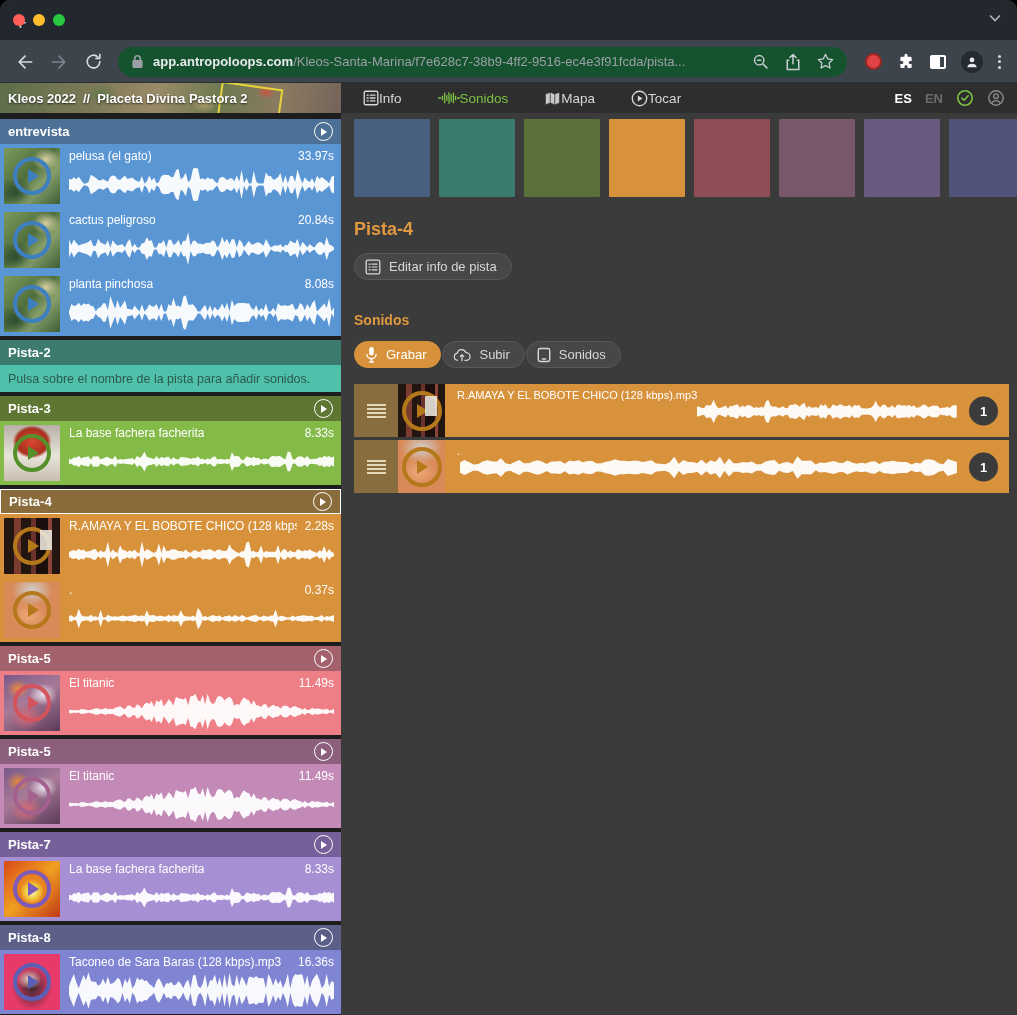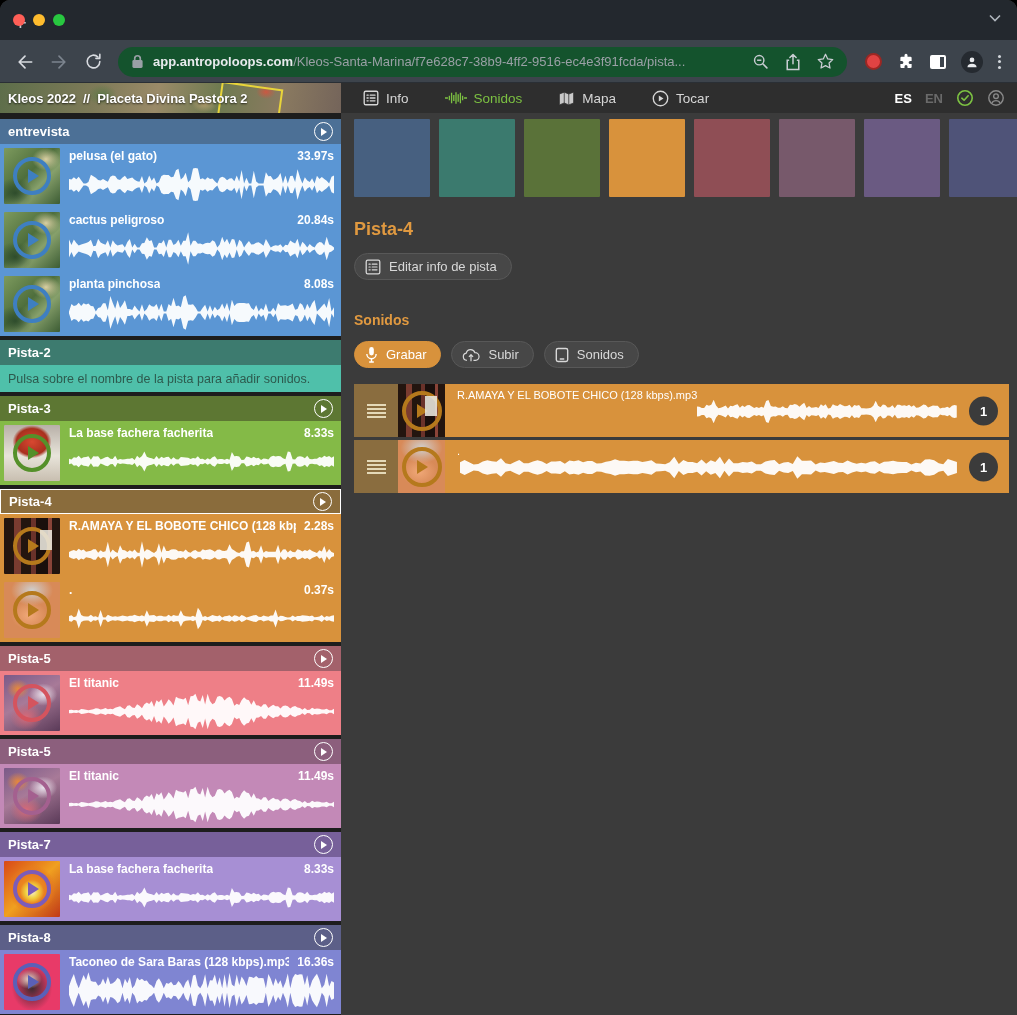--- a/index.html
+++ b/index.html
@@ -38,21 +38,21 @@
     background:
       radial-gradient(14px 10px at 78% 30%,rgba(220,80,60,.8),transparent 70%),
       radial-gradient(18px 12px at 60% 70%,rgba(200,170,120,.7),transparent 70%),
       radial-gradient(20px 14px at 30% 40%,rgba(90,120,70,.9),transparent 75%),
       linear-gradient(100deg,#5d6e4a 0%,#7e7a58 28%,#9a8a68 46%,#6e7a50 64%,#8a7a60 82%,#74645a 100%);
     position:relative;overflow:hidden;}
   .crumb::after{content:"";position:absolute;right:60px;top:2px;width:58px;height:34px;border:2px solid #e8d43a;transform:rotate(8deg);}
   .crumb span{position:relative;z-index:2;color:#fff;font-size:13px;font-weight:700;text-shadow:0 1px 2px rgba(0,0,0,.7);white-space:nowrap;}
   .crumb .sep{font-weight:700;}
   .appnav{display:flex;align-items:center;gap:36px;padding-left:22px;}
-  .nav-item{display:flex;align-items:center;gap:7px;color:#d6d6d6;font-size:13.5px;cursor:pointer;}
+  .nav-item{display:flex;align-items:center;color:#d6d6d6;font-size:13.5px;cursor:pointer;}
   .nav-item.active{color:#7cc142;}
   .lang{margin-left:auto;display:flex;align-items:center;gap:13px;padding-right:12px;justify-content:flex-end;}
   .lang .es{color:#fff;font-weight:700;font-size:13px;}
   .lang .en{color:#6a6a6a;font-weight:700;font-size:13px;}
 
   
   .content{flex:1;display:flex;min-height:0;}
   .sidebar{width:341px;flex:none;background:#1d1d1d;padding-top:6px;overflow:hidden;}
   .main{flex:1;min-width:0;background:#3b3b3b;padding:6px 0 0 13px;overflow:hidden;}
 
@@ -62,21 +62,21 @@
   .track.selected .t-head{border:1px solid #fff;}
   .t-name{color:#fff;font-size:13px;font-weight:700;}
   .playbtn{width:19px;height:19px;border-radius:50%;border:1.5px solid #fff;box-sizing:border-box;display:flex;align-items:center;justify-content:center;flex:none;}
   .playbtn i{width:0;height:0;border-style:solid;border-width:4px 0 4px 6px;border-color:transparent transparent transparent #fff;margin-left:1px;}
   .t-msg{height:27px;background:var(--row);color:#2d5a4e;font-size:12.5px;display:flex;align-items:center;padding:0 8px;}
   .s-row{height:64px;background:var(--row);position:relative;display:flex;}
   .thumb{width:56px;height:56px;margin:4px 0 0 4px;flex:none;position:relative;border-radius:1px;overflow:hidden;}
   .thumb-play{position:absolute;left:50%;top:50%;transform:translate(-50%,-50%);width:38px;height:38px;border-radius:50%;border:4px solid var(--accent);box-sizing:border-box;display:flex;align-items:center;justify-content:center;}
   .thumb-play i{width:0;height:0;border-style:solid;border-width:7px 0 7px 11px;border-color:transparent transparent transparent var(--accent);margin-left:2px;}
   .s-body{flex:1;min-width:0;display:flex;flex-direction:column;padding:5px 7px 4px 9px;}
-  .s-top{display:flex;justify-content:space-between;gap:8px;font-weight:bold;}
+  .s-top{display:flex;justify-content:space-between;gap:8px;}
   .s-title{color:#fff;font-size:12px;white-space:nowrap;overflow:hidden;}
   .s-dur{color:#fff;font-size:12px;flex:none;}
   svg.wave{width:100%;flex:1;margin-top:2px;}
 
   
   .th-plants{background:radial-gradient(20px 16px at 75% 20%,#d9cfa2,transparent 70%),radial-gradient(24px 20px at 20% 80%,#2e4c2c,transparent 75%),linear-gradient(135deg,#7d9a5e 0%,#4e6e3c 45%,#87a06b 65%,#3c5c34 100%);}
   .th-redhair{background:radial-gradient(26px 22px at 50% 30%,#d84830,#a8301e 60%,transparent 75%),linear-gradient(180deg,#b8b0a8 0%,#e8e4da 55%,#c8beb0 100%);}
   .th-darkscene{background:linear-gradient(90deg,#23150f 0 18%,#7a3c30 18% 30%,#23150f 30% 48%,#6a322a 48% 58%,#1a0f0c 58% 78%,#8a4438 78% 86%,#23150f 86% 100%),#1a0f0c;}
   .th-darkscene::after{content:"";position:absolute;right:8px;top:12px;width:12px;height:20px;background:#e8e4da;opacity:.9;}
   .th-face{background:radial-gradient(30px 22px at 50% 15%,#cfcfcf,transparent 70%),radial-gradient(26px 20px at 45% 60%,#f0a878,#d88a58 70%),linear-gradient(180deg,#b8b4ac 0%,#e89a6a 40%,#c87848 100%);}
@@ -84,21 +84,21 @@
   .th-flame{background:radial-gradient(16px 16px at 50% 55%,#f8f0d8,#f0d040 40%,transparent 75%),radial-gradient(30px 30px at 50% 50%,#f0a020,#e87820 55%,transparent 80%),linear-gradient(135deg,#d84818 0%,#f0a020 50%,#c03818 100%);}
   .th-pinkfig{background:radial-gradient(18px 14px at 45% 45%,#e8d8c8,transparent 70%),radial-gradient(26px 30px at 50% 60%,#3a2a30,transparent 78%),#e83a68;}
 
   
   .swatches{display:flex;gap:9px;height:78px;overflow:hidden;}
   .swatch{flex:1 0 76px;border-radius:1px;}
   .m-title{color:#e09940;font-size:18px;font-weight:700;margin:22px 0 0 0;}
   .pill{display:inline-flex;align-items:center;gap:8px;height:27px;border-radius:14px;background:#474747;border:1px solid #585858;color:#d8d8d8;font-size:13px;padding:0 14px 0 10px;font-family:inherit;cursor:pointer;}
   .editbtn{margin-top:13px;}
   .m-sub{color:#e09940;font-size:14px;font-weight:700;margin:32px 0 0 0;}
-  .actions{display:flex;gap:10px;margin-top:13px;}
+  .actions{display:flex;gap:1px;margin-top:13px;}
   .pill.primary{background:#d8923c;border-color:#d8923c;color:#fff;}
   .m-sounds{margin-top:16px;padding-right:8px;}
   .m-row{height:53px;display:flex;margin-bottom:3px;position:relative;}
   .m-handle{width:44px;flex:none;background:#8a6d3f;display:flex;align-items:center;justify-content:center;cursor:grab;}
   .m-handle span{display:flex;flex-direction:column;gap:2px;}
   .m-handle i{width:19px;height:2px;background:#e4d9b8;}
   .m-thumb{width:47px;height:53px;flex:none;position:relative;overflow:hidden;}
   .m-thumb .thumb-play{width:40px;height:40px;border-width:4px;}
   .m-body{flex:1;min-width:0;background:#d8923c;display:flex;flex-direction:row;padding:5px 52px 5px 12px;position:relative;}
   .m-stitle{color:#fff;font-size:11px;white-space:nowrap;overflow:hidden;}

